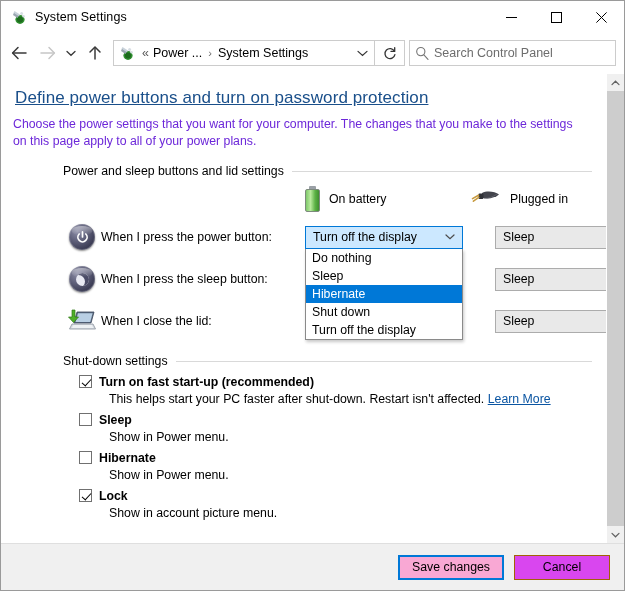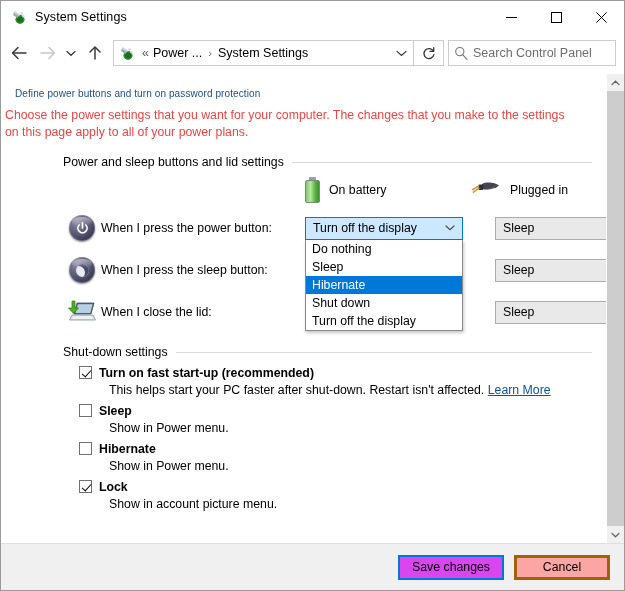--- a/index.html
+++ b/index.html
@@ -112,21 +112,21 @@
     width: 30px; height: 26px;
     border: 1px solid #cccccc;
     border-left: none;
     box-sizing: border-box;
     display: flex; align-items: center; justify-content: center;
     background: #fff;
     color: #333;
     flex: none;
   }
   .searchbox {
-    width: 168px;
+    width: 207px;
     height: 26px;
     border: 1px solid #cccccc;
     box-sizing: border-box;
     display: flex;
     align-items: center;
     margin-left: 4px;
     background: #fff;
     flex: none;
   }
   .search-icon {
@@ -151,30 +151,31 @@
   }
   .content {
     flex: 1;
     position: relative;
     padding: 0;
     overflow: hidden;
     background: #fff;
   }
 
   .page-title {
-    font-size: 10px;
+    font-size: 17px;
     color: #1a4f8a;
     padding: 14px 0 0 14px;
     letter-spacing: .1px;
+    text-decoration: underline;
   }
   .page-desc {
     font-size: 12.3px;
-    color: #ef4444;
+    color: #6d28d9;
     line-height: 17px;
-    padding: 8px 30px 0 4px;
+    padding: 8px 30px 0 12px;
   }
 
   .group {
     margin-top: 14px;
     padding: 0 14px 0 14px;
     margin-left: 48px;
   }
   .group-header {
     display: flex;
     align-items: center;
@@ -425,29 +426,29 @@
     padding-right: 14px;
     gap: 10px;
   }
   .btn {
     height: 25px;
     min-width: 96px;
     padding: 0 12px;
     box-sizing: border-box;
     font-size: 12.3px;
     color: #000;
-    background: #fca5a5;
-    border: 3px solid #a16207;
+    background: #d946ef;
+    border: 1px solid #a16207;
     display: flex;
     align-items: center;
     justify-content: center;
   }
   .btn.primary {
     border: 2px solid #0078d7;
-    background: #d946ef;
+    background: #f9a8d4;
   }
 </style>
 </head>
 <body>
 
 <div class="window">
 
   <div class="titlebar">
     <div class="title-icon">
       <svg width="16" height="16" viewBox="0 0 16 16">

